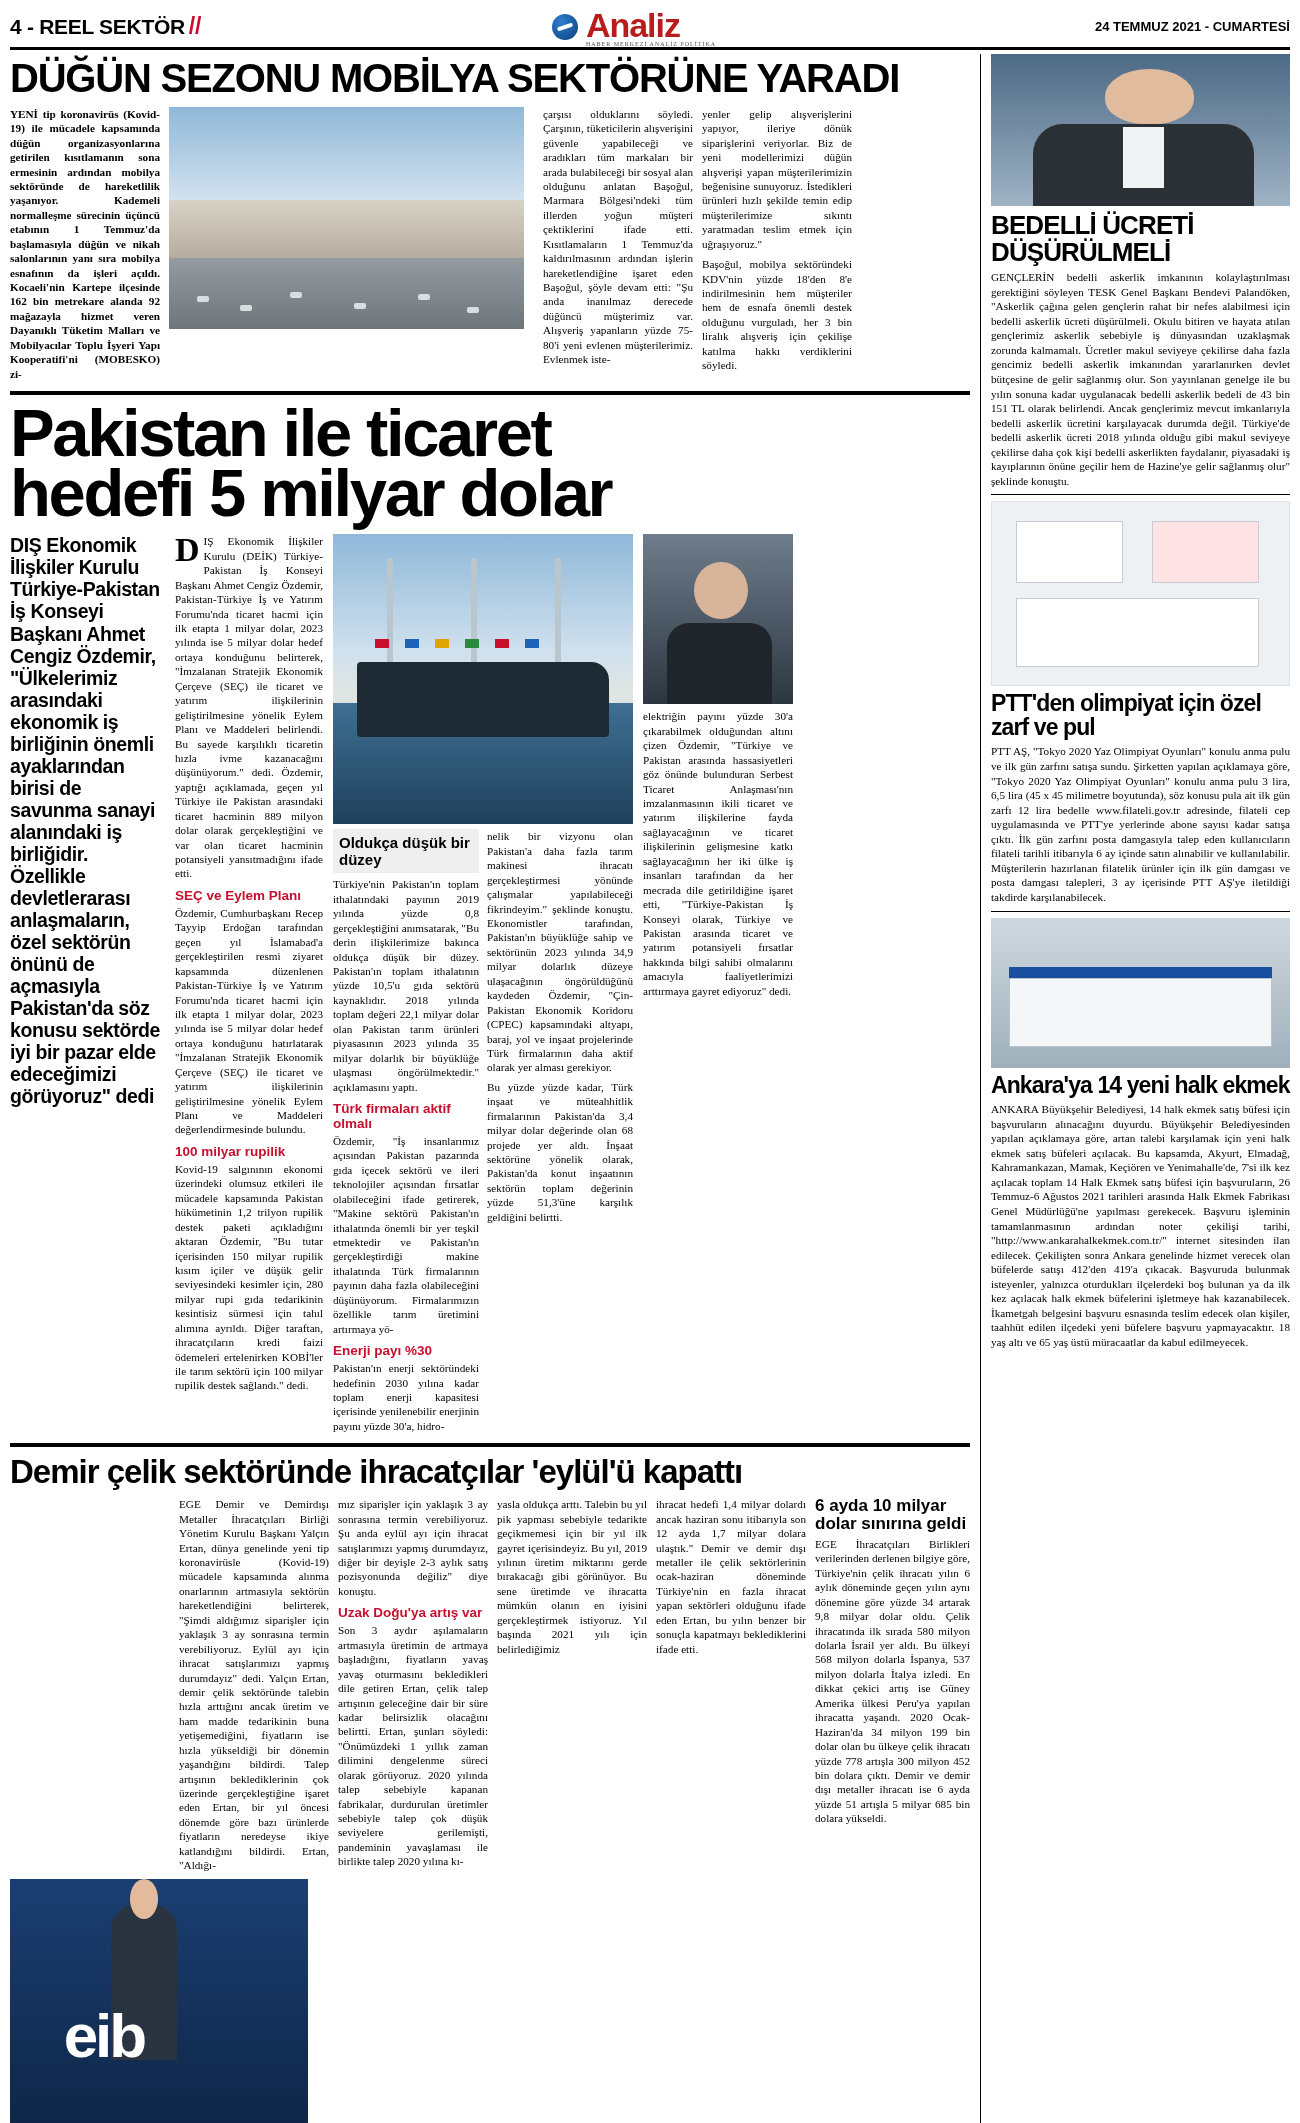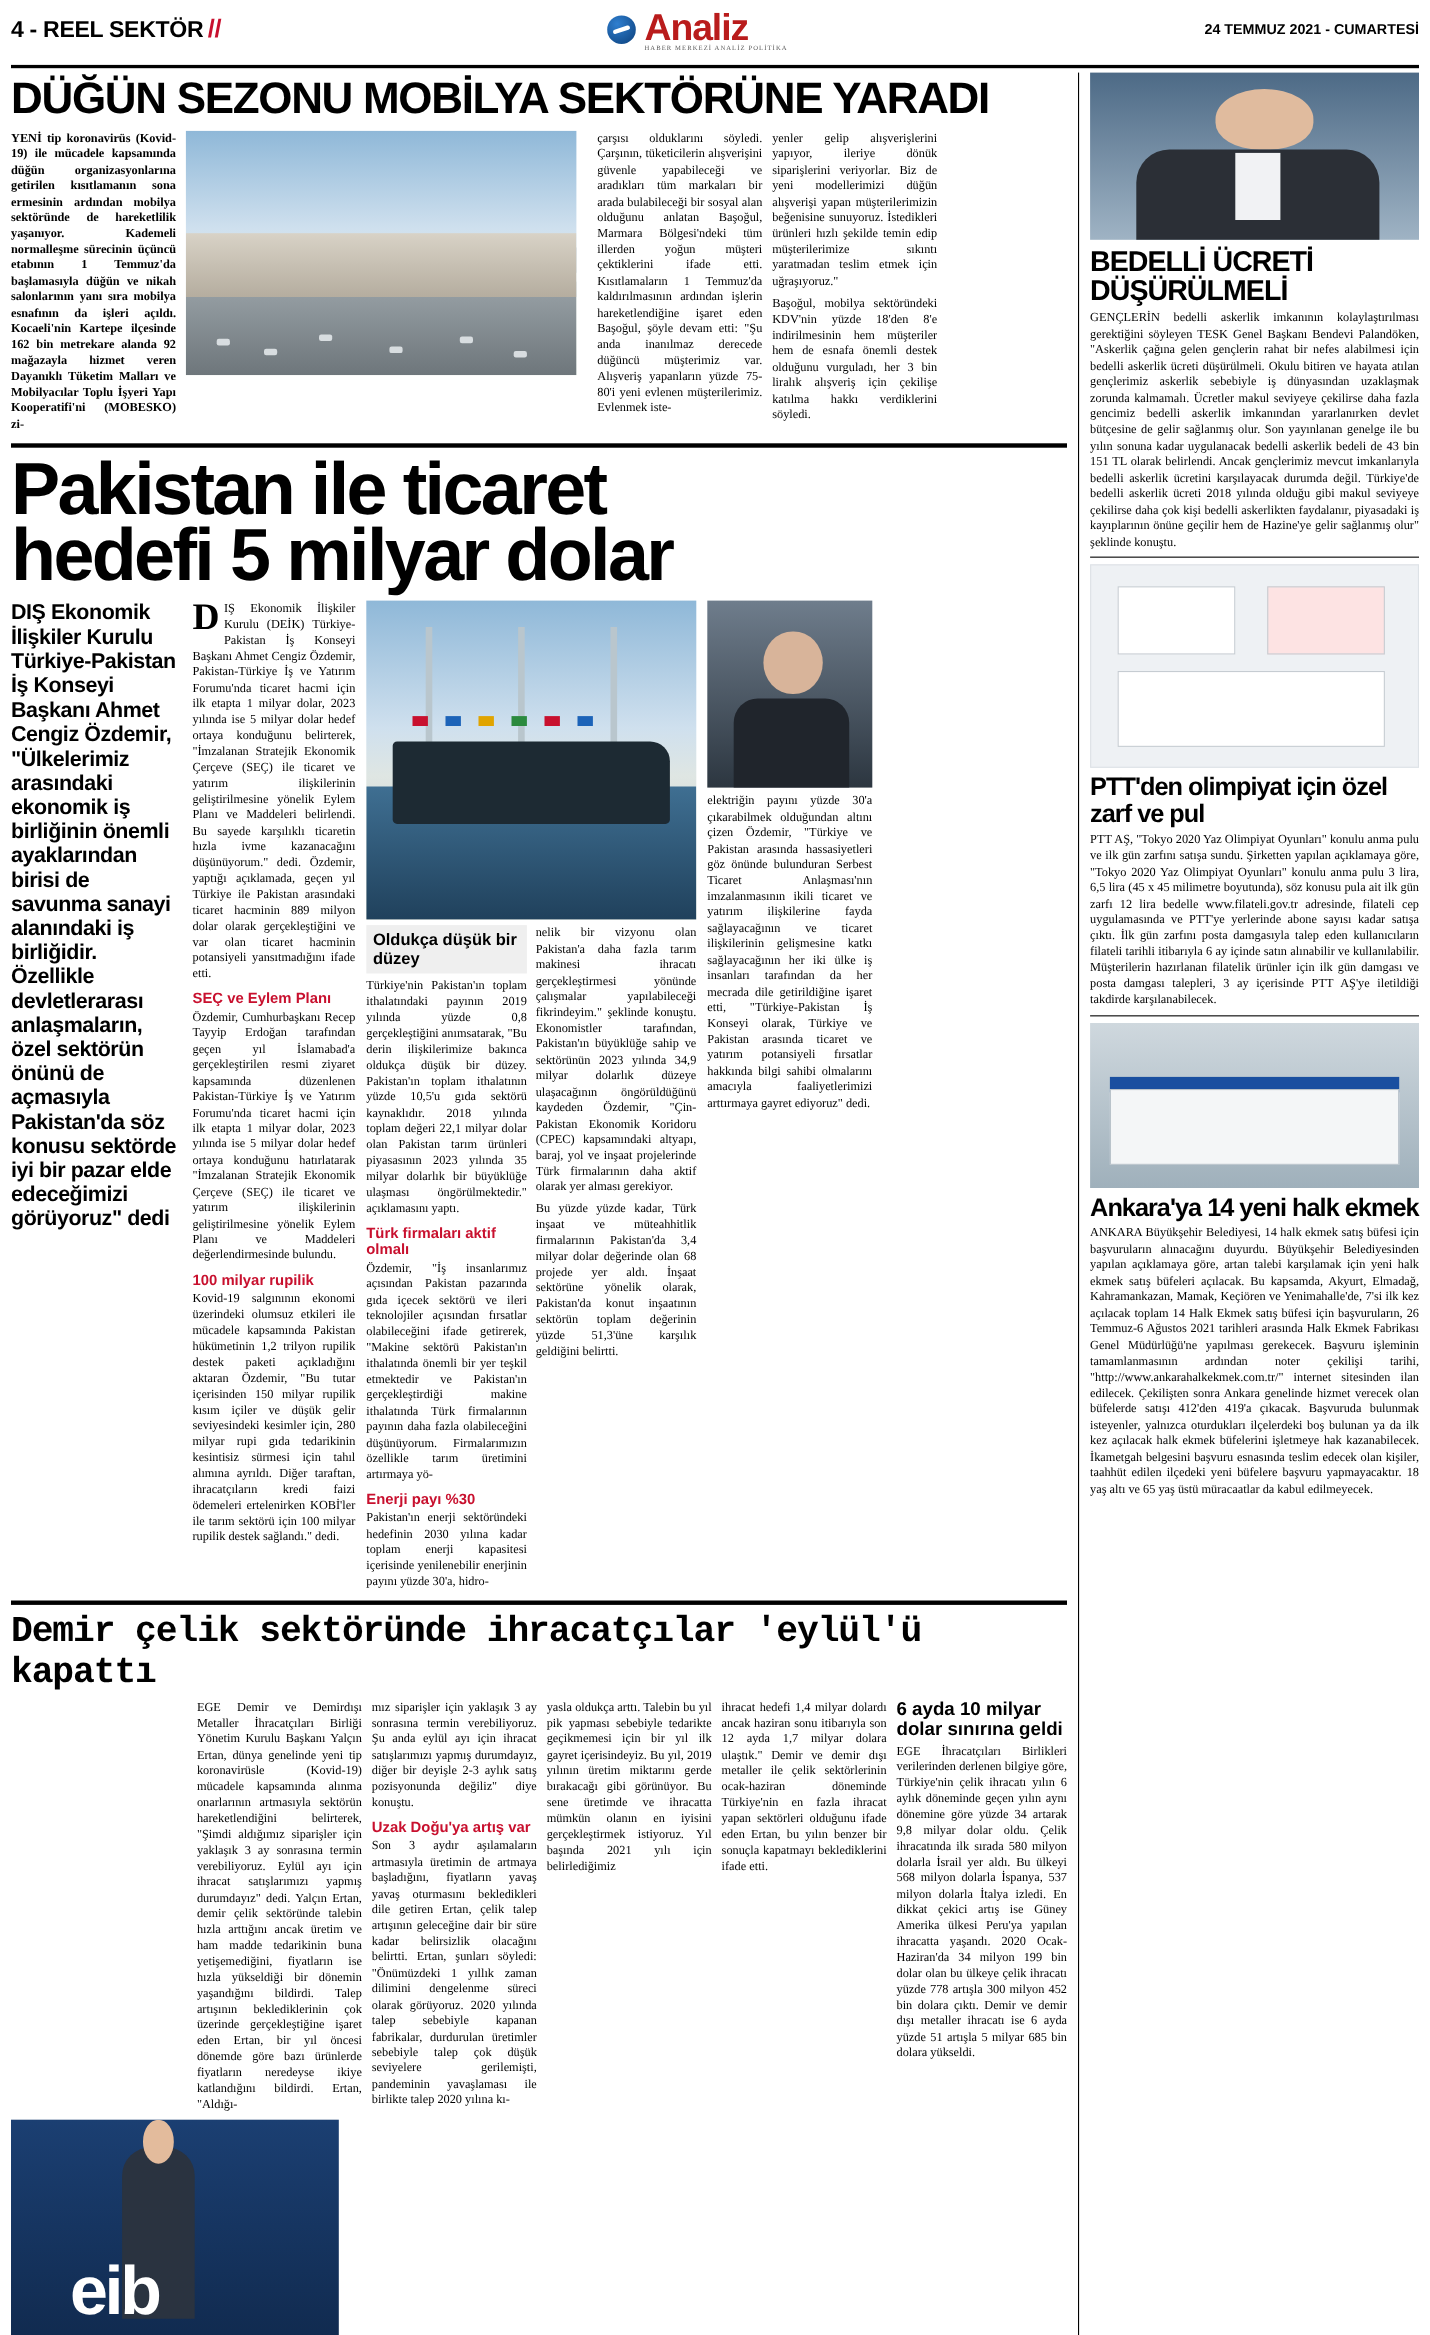--- a/index.html
+++ b/index.html
@@ -8,21 +8,21 @@
     width: 1300px;
     background: #ffffff;
     font-family: "Liberation Serif", serif;
     color: #000;
   }
   .page { width: 1300px; position: relative; padding: 6px 10px 10px 10px; }
 
   
   .masthead {
     display: flex; align-items: center; justify-content: space-between;
-    border-bottom: 3px solid #000; padding-bottom: 12px; margin-bottom: 4px;
+    border-bottom: 3px solid #000; padding-bottom: 0; margin-bottom: 4px;
   }
   .mast-left { font-family: "Liberation Sans", sans-serif; font-weight: bold; font-size: 21px; letter-spacing: -0.3px; }
   .mast-left .slash { color: #c8102e; font-size: 23px; font-weight: 900; margin-left: 4px; }
   .mast-center { display: flex; align-items: center; gap: 8px; }
   .mast-logo-badge {
     width: 26px; height: 26px; border-radius: 50%;
     background: radial-gradient(circle at 35% 30%, #2f7fd0, #0b3f7a);
     position: relative;
   }
   .mast-logo-badge:after{
@@ -116,21 +116,21 @@
   .rail-head.small { font-size: 23px; }
   .rail-txt { font-size: 11.2px; line-height: 1.3; text-align: justify; }
   .rail-img-2{ width:100%; height:185px; background:#eef1f4; position:relative; overflow:hidden; border:1px solid #dde2e6;}
   .rail-img-2 .stamp{ position:absolute; background:#fff; border:1px solid #c6ccd2;}
   .rail-img-3{ width:100%; height:150px; background:linear-gradient(#cfd8de,#9fb0bb); position:relative; overflow:hidden;}
   .rail-img-3 .shop{ position:absolute; left:6%; top:40%; width:88%; height:46%; background:#f4f6f7; border:1px solid #b9c3ca;}
   .rail-img-3 .awn{ position:absolute; left:6%; top:33%; width:88%; height:9%; background:#1a4fa0;}
 
   
   .headline-3 {
-    font-family: Liberation Mono, monospace; font-weight: bold;
+    font-family: Liberation Sans, sans-serif; font-weight: bold;
     font-size: 33px; letter-spacing: -1px; margin: 4px 0 6px;
   }
   .bottom-grid { display:flex; gap:9px;justify-content:flex-end; }
   .bcol { width: 150px; }
   .eib-photo { width: 298px; height: 252px; background:linear-gradient(#1b3f72,#0e2546); position:relative; overflow:hidden;}
   .eib-photo .logo{
     position:absolute; left:18%; top:48%; font-family:"Liberation Sans",sans-serif;
     font-size:62px; font-weight:bold; color:#fff; letter-spacing:-3px;
   }
   .eib-photo .man{ position:absolute; left:34%; top:10%; width:22%; height:62%; background:#2a3340; border-radius:26px 26px 0 0;}

